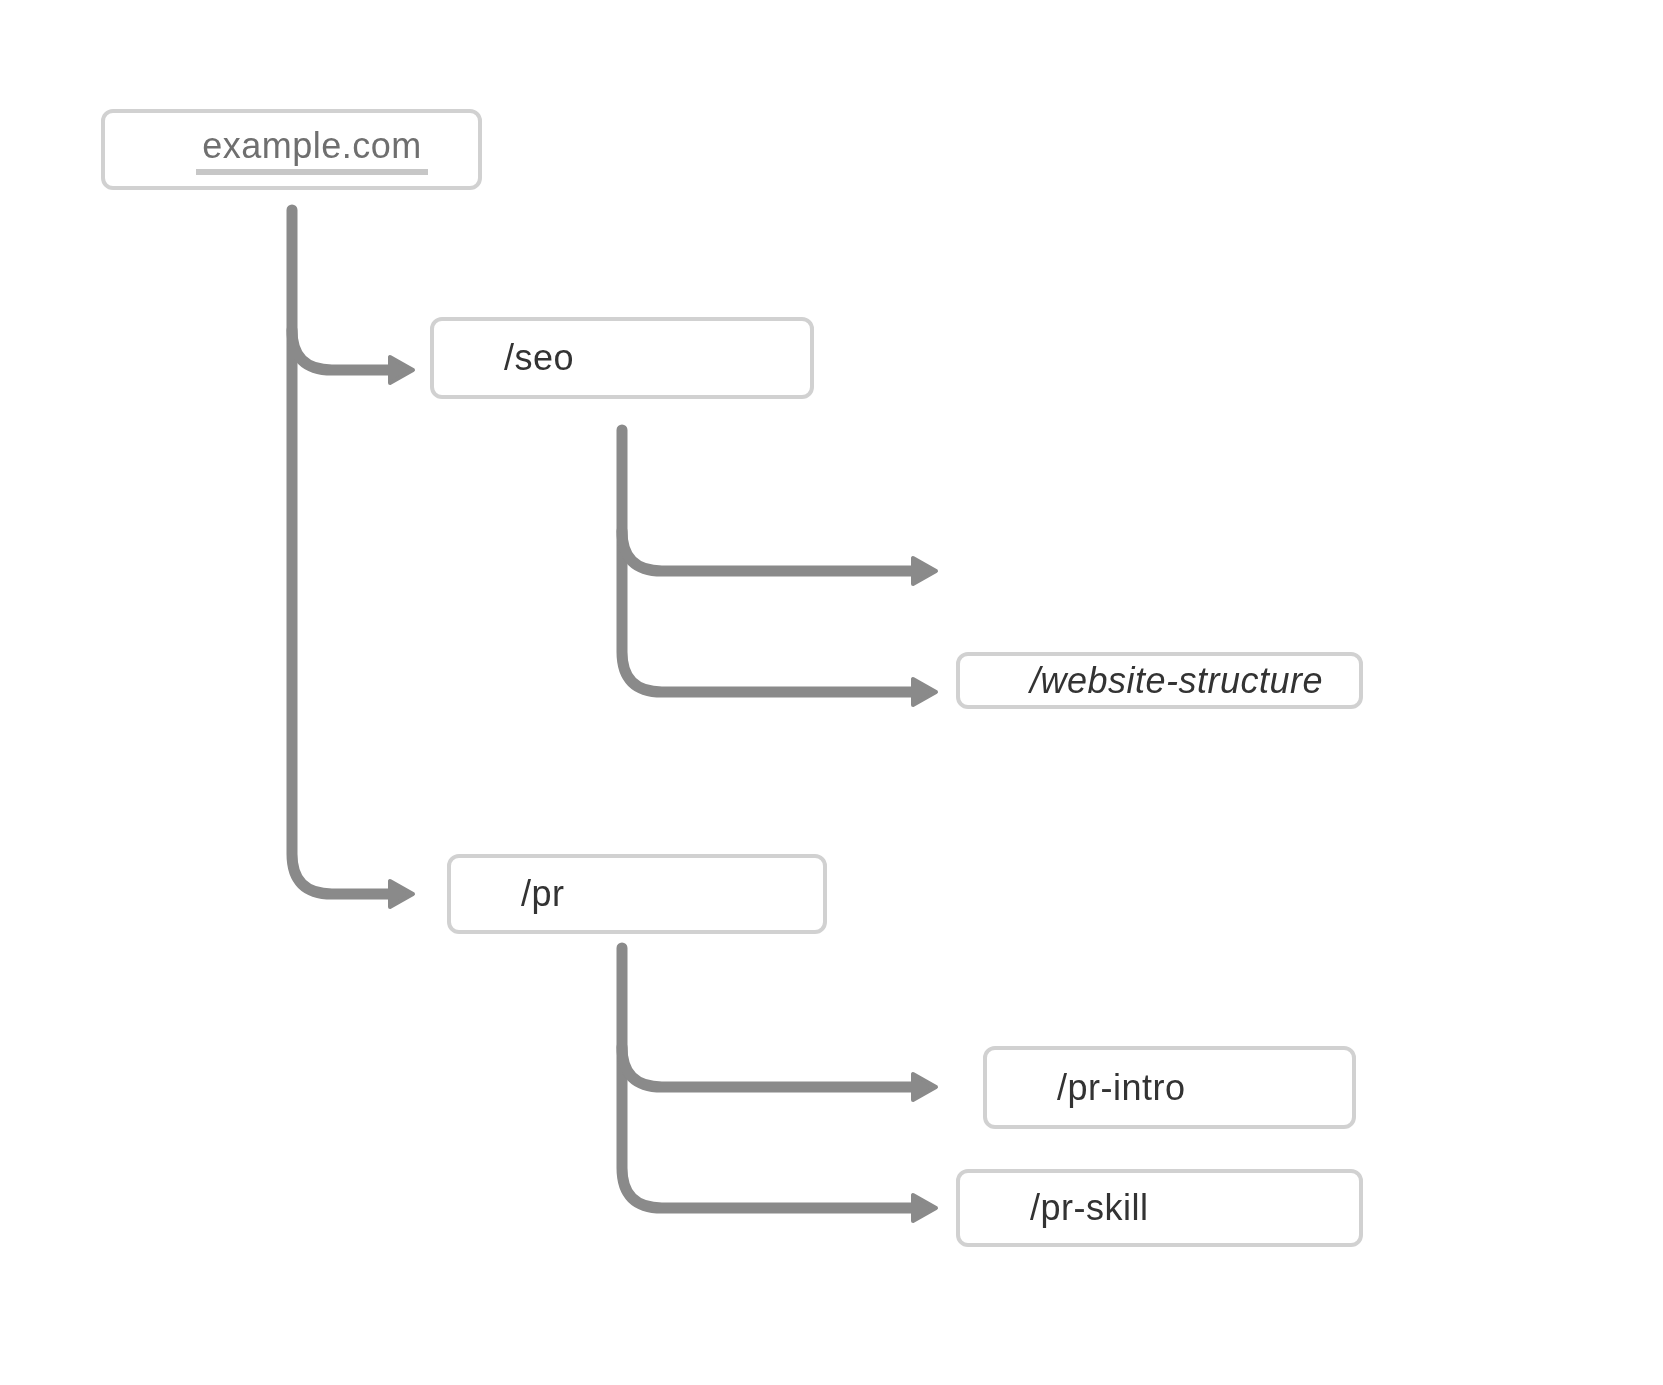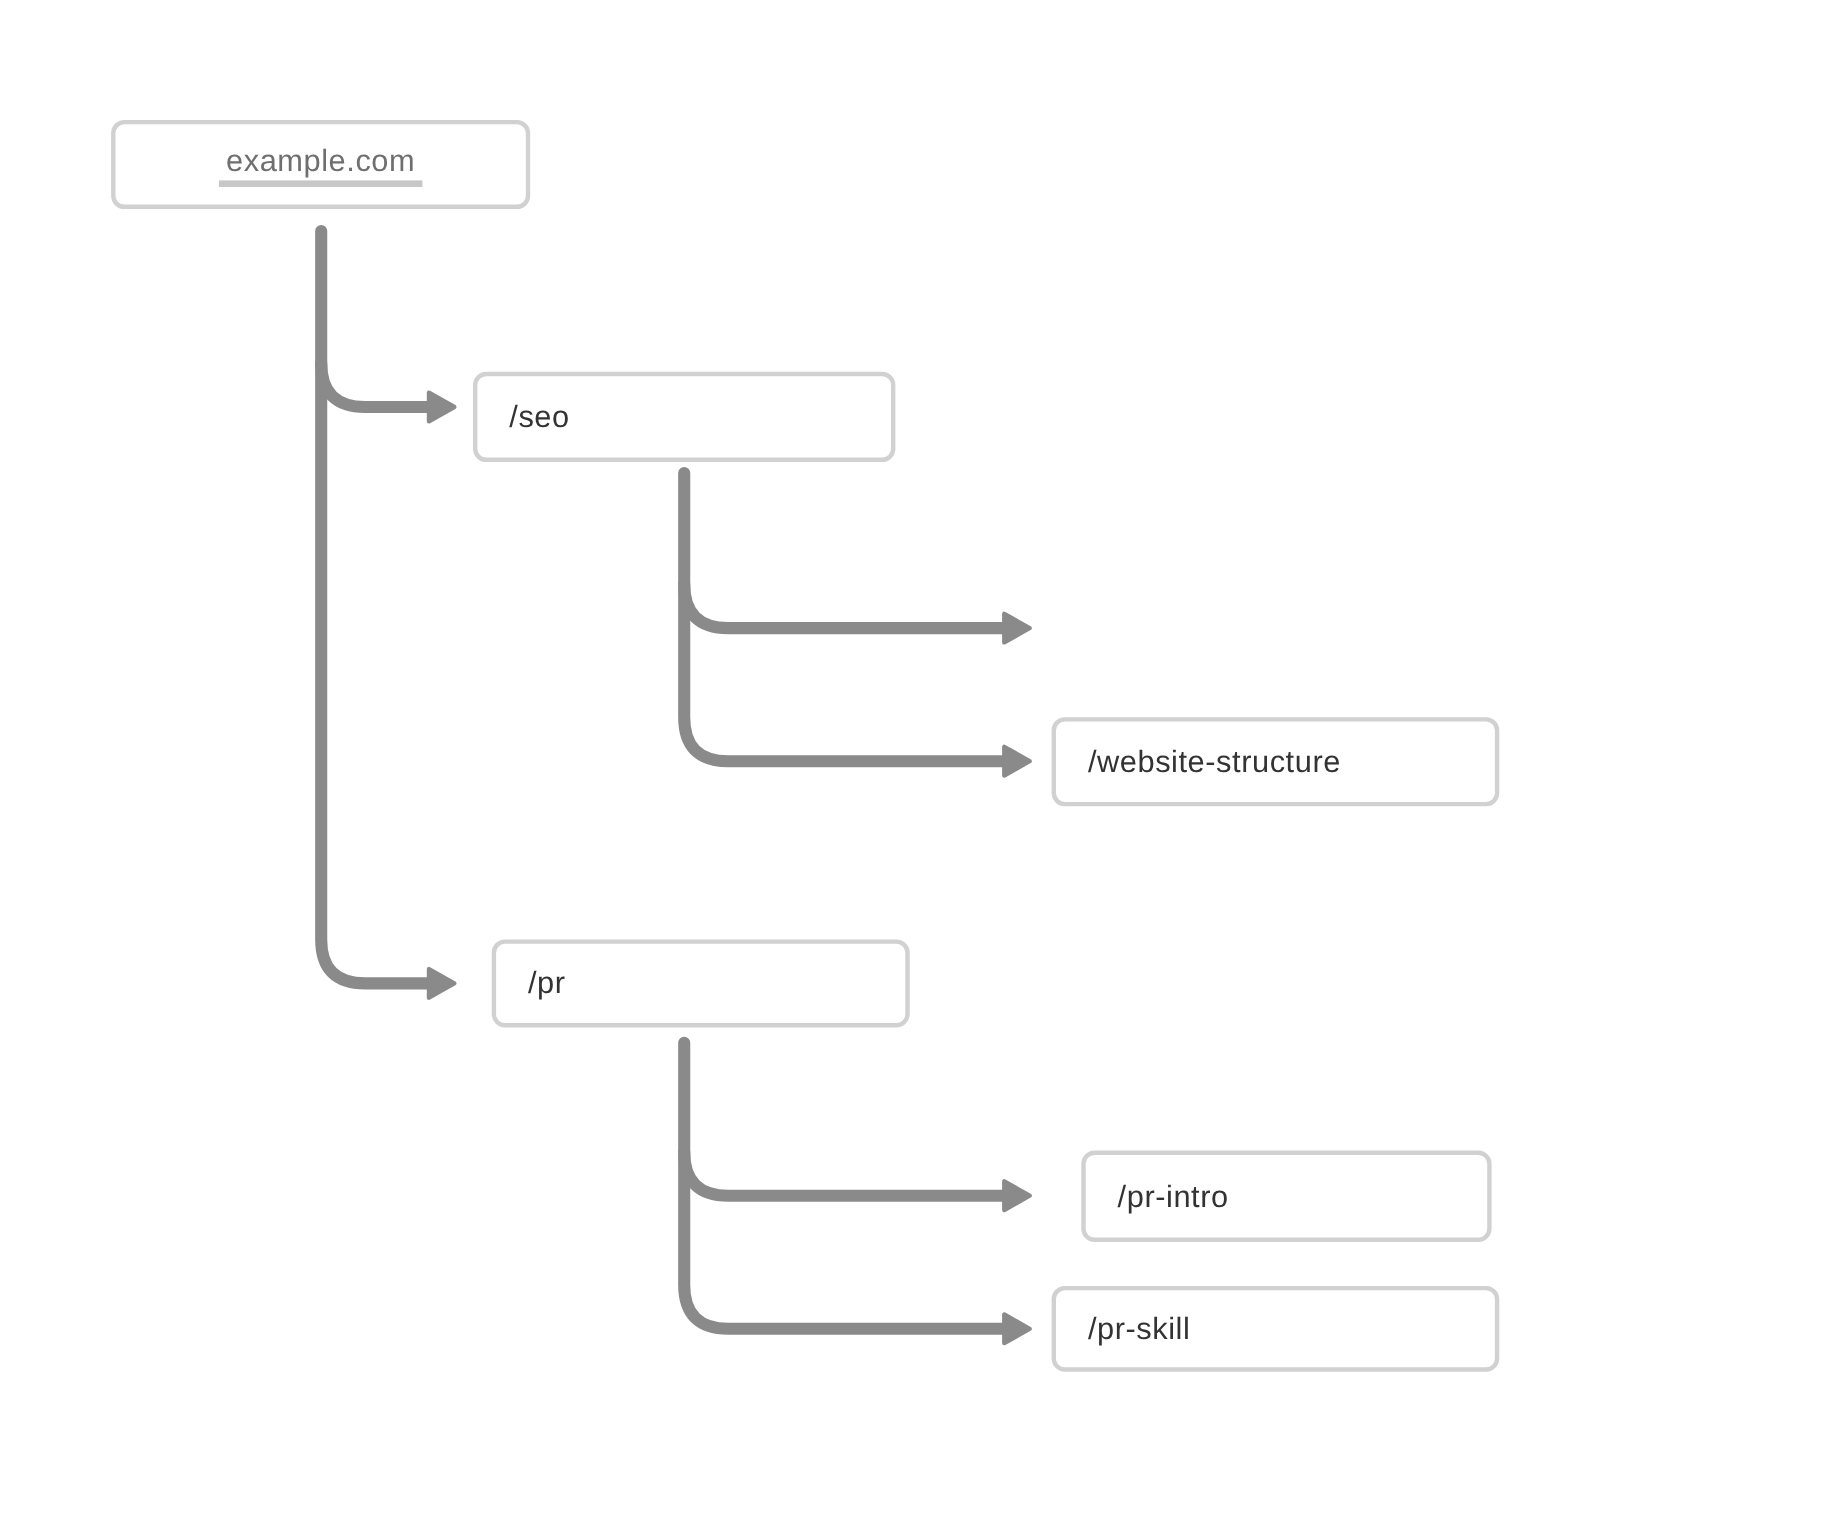--- a/index.html
+++ b/index.html
@@ -38,24 +38,25 @@
     stroke-linejoin: round;
   }
   .node {
     position: absolute;
     box-sizing: border-box;
     background: var(--background, #ffffff);
     border: 4px solid var(--box-border, #d1d1d1);
     border-radius: 12px;
     display: flex;
     align-items: center;
-    font-size: 28px;
+    font-size: 36px;
     letter-spacing: 0.5px;
     color: var(--node-text, #333333);
     white-space: nowrap;
+    padding-left: 41px;
   }
   .node .label {
     padding-left: 29px;
   }
   .node.root {
     justify-content: center;
     color: var(--root-text, #6f6f6f);
   }
   .node.root .label {
     padding: 0 6px 2px 6px;
@@ -85,26 +86,26 @@
     <path class="arrowhead" d="M 936 1208 L 913 1195 L 913 1221 Z"></path>
 
     <path class="connector" d="M 622 1047 Q 622 1087 662 1087 L 914 1087"></path>
     <path class="arrowhead" d="M 936 1087 L 913 1074 L 913 1100 Z"></path>
   </svg>
 
   <div class="node root" style="left:101px; top:109px; width:381px; height:81px;">
     <span class="label">example.com</span>
   </div>
 
-  <div class="node" style="left:430px; top:338px; width:384px; height:82px;">
+  <div class="node" style="left:430px; top:317px; width:384px; height:82px;">
     <span class="label">/seo</span>
   </div>
 
 
-  <div class="node" style="left:956px; top:652px; width:407px; height:81px;">
+  <div class="node" style="left:956px; top:652px; width:407px; height:57px;font-style:italic;">
     <span class="label">/website-structure</span>
   </div>
 
   <div class="node" style="left:447px; top:854px; width:380px; height:80px;">
     <span class="label">/pr</span>
   </div>
 
   <div class="node" style="left:956px; top:1046px; width:373px; height:83px;margin-left:27px;">
     <span class="label">/pr-intro</span>
   </div>

